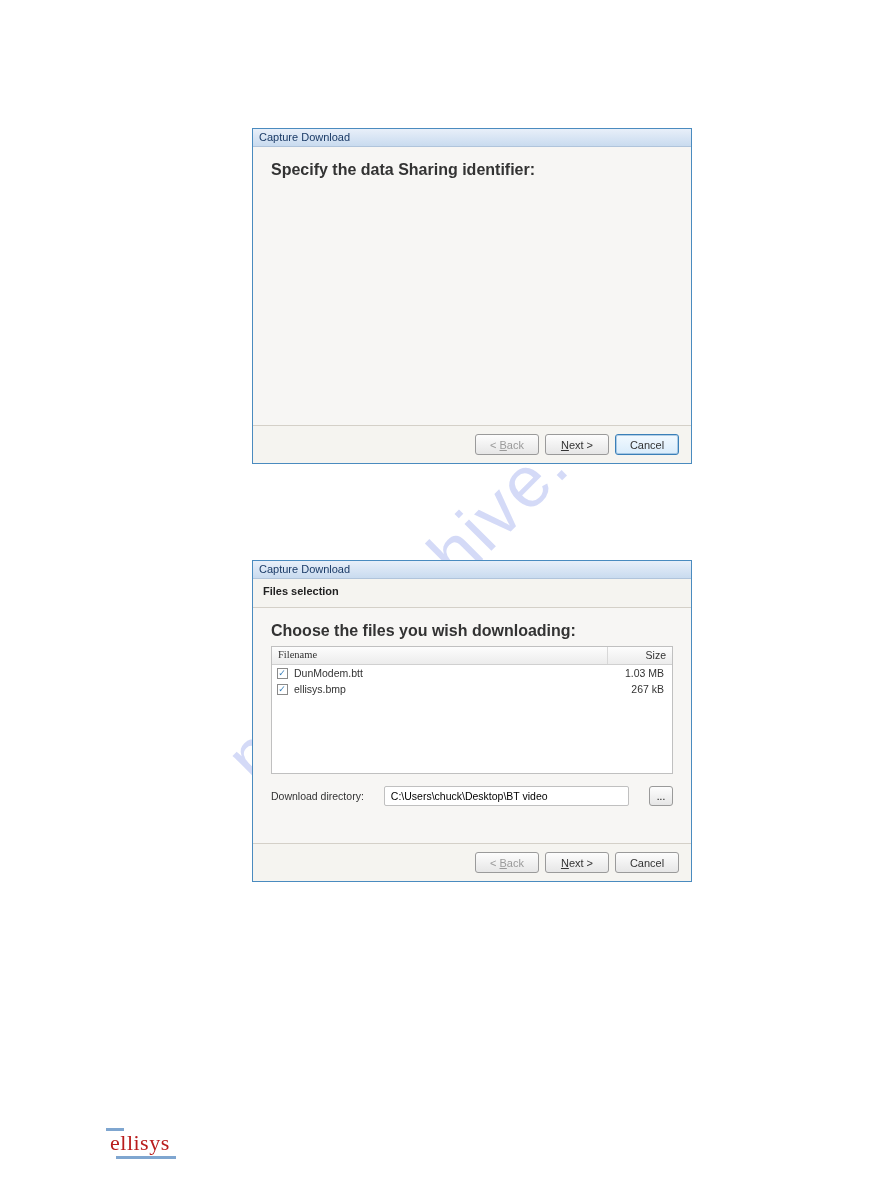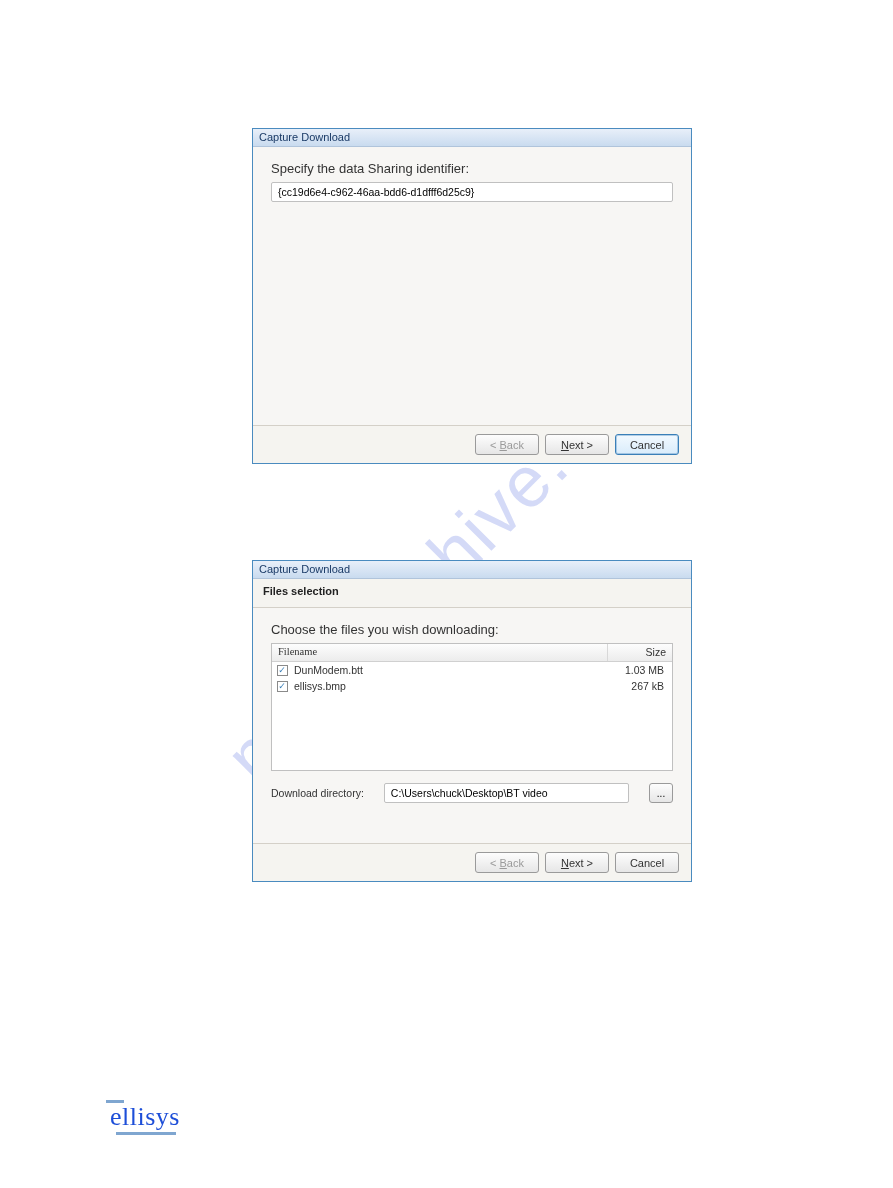--- a/index.html
+++ b/index.html
@@ -63,22 +63,22 @@
   .header-desc {
     font-size: 10.5px;
     color: #333;
     line-height: 1.35;
   }
   .body-section {
     padding: 14px 18px;
     flex: 1;
   }
   .field-label {
-    font-weight: normal;
-    font-size: 13px;
+    font-weight: bold;
+    font-size: 16px;
     margin-bottom: 6px;
   }
   .textbox {
     width: 100%;
     height: 20px;
     border: 1px solid #c0c0c0;
     border-radius: 2px;
     padding: 2px 6px;
     font-size: 10.5px;
     background: #fff;
@@ -167,24 +167,24 @@
   }
   .dialog-inner {
     display: flex;
     flex-direction: column;
     height: 100%;
   }
   .body-fill { flex: 1; }
   .footer-logo {
     position: absolute;
     left: 110px;
-    bottom: 56px;
+    bottom: 32px;
     font-family: Georgia, "Times New Roman", serif;
-    font-size: 26px;
-    color: #1d4ed8;
+    font-size: 22px;
+    color: #b91c1c;
     letter-spacing: 0.5px;
   }
   .footer-logo .bar {
     position: absolute;
     height: 3px;
     background: #7fa6d0;
   }
   .footer-logo .bar.top { width: 18px; left: -4px; top: -2px; }
   .footer-logo .bar.bot { width: 60px; left: 6px; bottom: -3px; }
 </style>
@@ -193,21 +193,20 @@
 
 <div class="page">
 
   <div class="watermark">manualshive.com</div>
 
   <div class="dialog-wrap dialog1">
     <div class="dialog-inner">
       <div class="titlebar">Capture Download</div>
       <div class="body-section body-fill">
         <div class="field-label">Specify the data Sharing identifier:</div>
-        <input class="textbox" type="text" value="{cc19d6e4-c962-46aa-bdd6-d1dfff6d25c9}" style="">
       </div>
       <div class="button-bar">
         <button class="btn disabled">&lt; <span class="underline-char">B</span>ack</button>
         <button class="btn"><span class="underline-char">N</span>ext &gt;</button>
         <button class="btn default">Cancel</button>
       </div>
     </div>
   </div>
 
   <div class="dialog-wrap dialog2">

